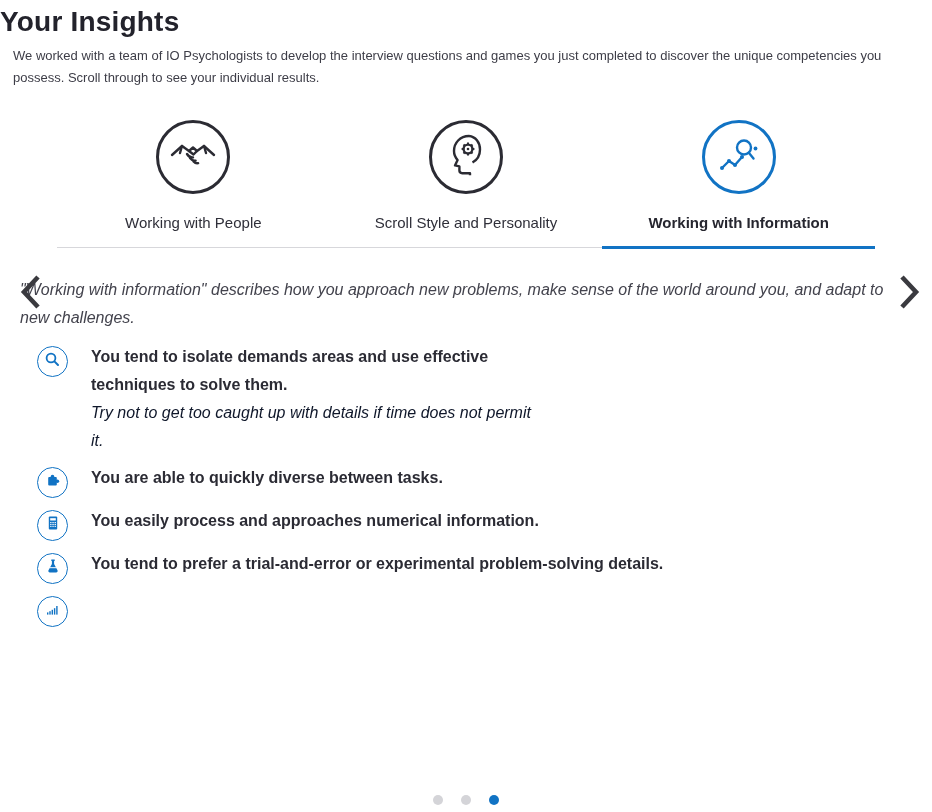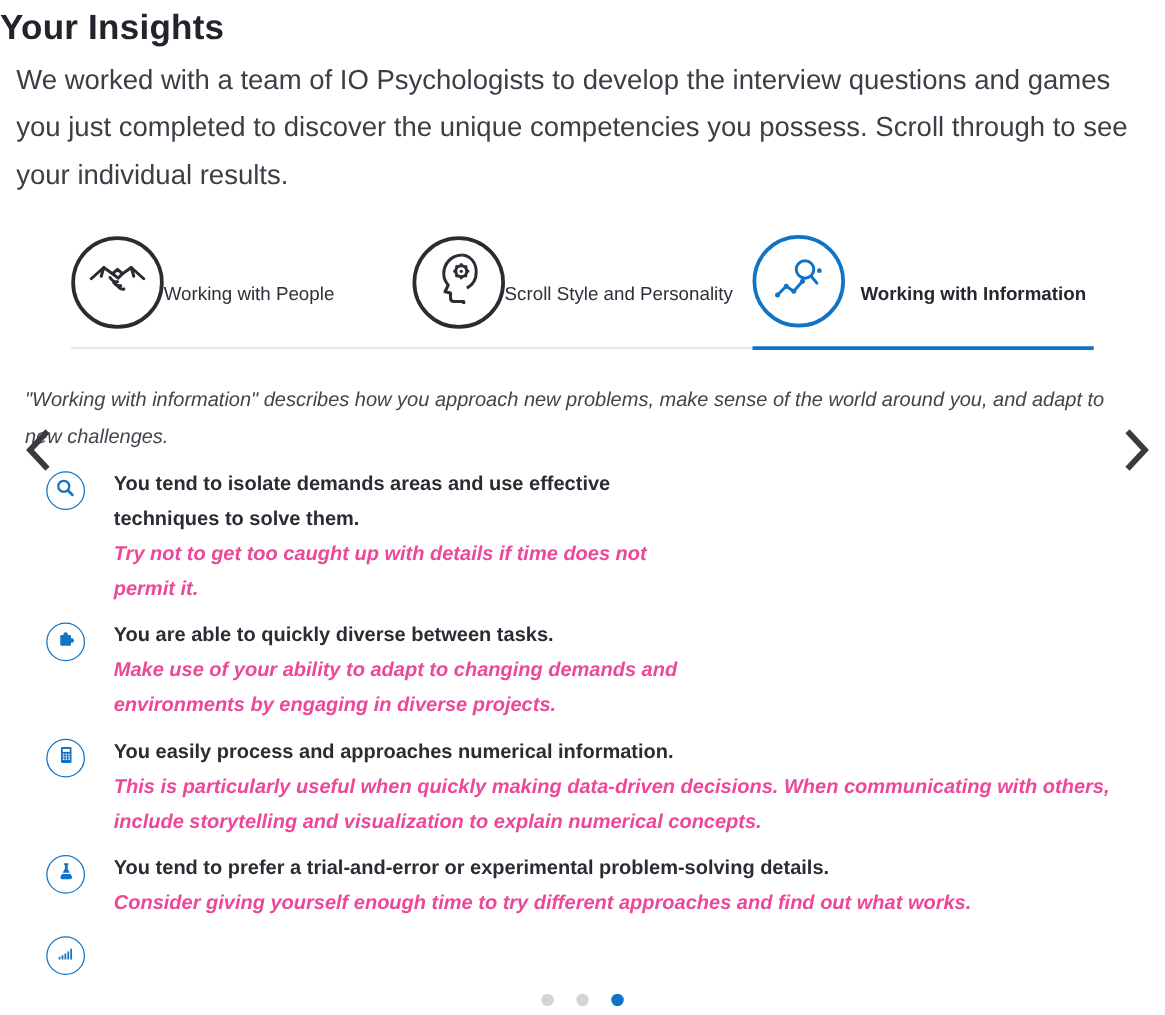--- a/index.html
+++ b/index.html
@@ -7,56 +7,56 @@
   html,body { background:#fff; }
   body {
     width:932px; height:812px; position:relative; overflow:hidden;
     font-family:"Liberation Sans", sans-serif; color:#3D3D47;
   }
   .page-title {
     text-align:left; font-size:28px; font-weight:600; color:#23232C;
     margin-top:6px; letter-spacing:.2px;
   }
   .page-subtitle {
-    margin:7px 14px 0 13px; font-size:22px; line-height:1.72; color:#3D3D47;
+    margin:7px 14px 0 13px; font-size:13px; line-height:1.72; color:#3D3D47;
   }
   .carousel { position:relative; margin-top:30px; }
   .tabs { margin:0 57px; display:flex; border-bottom:1px solid #D7D7DB; }
   .tab {
-    flex:1 1 0; display:flex; flex-direction:row; align-items:center;
+    flex:1 1 0; display:flex; flex-direction:column; align-items:center;
     padding-bottom:15px; cursor:pointer; background:none; border:none;
   }
   .tab-circle {
     width:74px; height:74px; border:3px solid var(--dark); border-radius:50%;
     display:flex; align-items:center; justify-content:center;
   }
   .tab.active .tab-circle { border-color:var(--accent); }
   .tab-label { margin-top:20px; font-size:15px; color:#2F2F39; }
   .tab.active .tab-label { font-weight:bold; color:#26262F; }
-  .tab.active { border-bottom:3px solid var(--accent); margin-bottom:-2px;gap:12px; }
+  .tab.active { border-bottom:3px solid var(--accent); margin-bottom:-2px; }
   .nav-btn {
     position:absolute; background:none; border:none; cursor:pointer; padding:4px;
     top:148px;
   }
   .nav-btn.prev { left:14px; }
   .nav-btn.next { right:6px; }
   .panel-intro {
     margin:28px 20px 10px 20px; font-size:16px; font-style:italic;
     color:#43434D; line-height:1.78; max-width:896px;
   }
   .insight { display:flex; margin:0 20px 9px 37px; }
   .icon-circle {
     flex:0 0 auto; width:31px; height:31px; margin-top:3px;
     border:1.6px solid var(--accent); border-radius:50%;
     display:flex; align-items:center; justify-content:center;
   }
   .insight-content { margin-left:23px; }
   .insight.narrow .insight-content { max-width:452px; }
   .statement { font-size:16px; font-weight:bold; color:#2B2B34; line-height:1.75; }
-  .advice { font-size:16px; font-style:italic; color:#ec4899; line-height:1.75;font-weight:bold; }
+  .advice { font-size:16px; font-style:italic; color:#0f172a; line-height:1.75; }
   .dots {
     position:absolute; left:0; right:0; bottom:7px;
     display:flex; justify-content:center; gap:18px;
   }
   .dot { width:10px; height:10px; border-radius:50%; background:var(--dot); border:none; cursor:pointer; }
   .dot.active { background:var(--accent); }
 </style>
 </head>
 <body>
 
@@ -154,21 +154,20 @@
   <div class="insight narrow">
     <div class="icon-circle">
           <span class="insight-icon"><svg width="16" height="16" viewBox="0 0 16 16" fill="#1173C4">
     <rect x="3.2" y="5" width="8.6" height="8.6" rx="1"></rect>
     <circle cx="7.5" cy="4.6" r="1.8"></circle>
               <circle cx="12.4" cy="9.3" r="1.8"></circle>
             </svg></span>
         </div>
     <div class="insight-content">
       <div class="statement">You are able to quickly diverse between tasks.</div>
-      <div class="advice">Make use of your ability to adapt to changing demands and environments by engaging in diverse projects.</div>
     </div>
   </div>
 
   <div class="insight">
     <div class="icon-circle">
           <span class="insight-icon"><svg width="16" height="16" viewBox="0 0 16 16">
     <rect x="3.8" y="1.6" width="8.4" height="12.8" rx="1" fill="#1173C4"></rect>
     <rect x="5.2" y="3.2" width="5.6" height="2.3" fill="#fff"></rect>
     <g fill="#fff">
       <rect x="5.2" y="7" width="1.3" height="1.1"></rect>
@@ -178,34 +177,32 @@
                 <rect x="7.4" y="8.9" width="1.3" height="1.1"></rect>
                 <rect x="9.6" y="8.9" width="1.3" height="1.1"></rect>
       <rect x="5.2" y="10.8" width="1.3" height="1.1"></rect>
                 <rect x="7.4" y="10.8" width="1.3" height="1.1"></rect>
                 <rect x="9.6" y="10.8" width="1.3" height="1.1"></rect>
     </g>
             </svg></span>
         </div>
     <div class="insight-content">
       <div class="statement">You easily process and approaches numerical information.</div>
-      <div class="advice">This is particularly useful when quickly making data-driven decisions. When communicating with others, include storytelling and visualization to explain numerical concepts.</div>
     </div>
   </div>
 
   <div class="insight">
     <div class="icon-circle">
           <span class="insight-icon"><svg width="16" height="16" viewBox="0 0 16 16">
     <path d="M6.3 1.6 h3.4 v1.3 h-.6 v3 l3.4 6.3 c.55 1 -.2 2.2 -1.35 2.2 H4.85 c-1.15 0 -1.9 -1.2 -1.35 -2.2 l3.4 -6.3 v-3 h-.6 Z" fill="#1173C4"></path>
     <rect x="4.4" y="9.2" width="7.2" height="1" fill="#fff"></rect>
             </svg></span>
         </div>
     <div class="insight-content">
       <div class="statement">You tend to prefer a trial-and-error or experimental problem-solving details.</div>
-      <div class="advice">Consider giving yourself enough time to try different approaches and find out what works.</div>
     </div>
   </div>
 
   <div class="insight narrow">
     <div class="icon-circle">
           <span class="insight-icon"><svg width="16" height="16" viewBox="0 0 16 16" fill="#1173C4">
     <rect x="2" y="11.4" width="1.4" height="2.2"></rect>
     <rect x="4.3" y="10.2" width="1.4" height="3.4"></rect>
     <rect x="6.6" y="8.8" width="1.4" height="4.8"></rect>
     <rect x="8.9" y="7.2" width="1.4" height="6.4"></rect>

